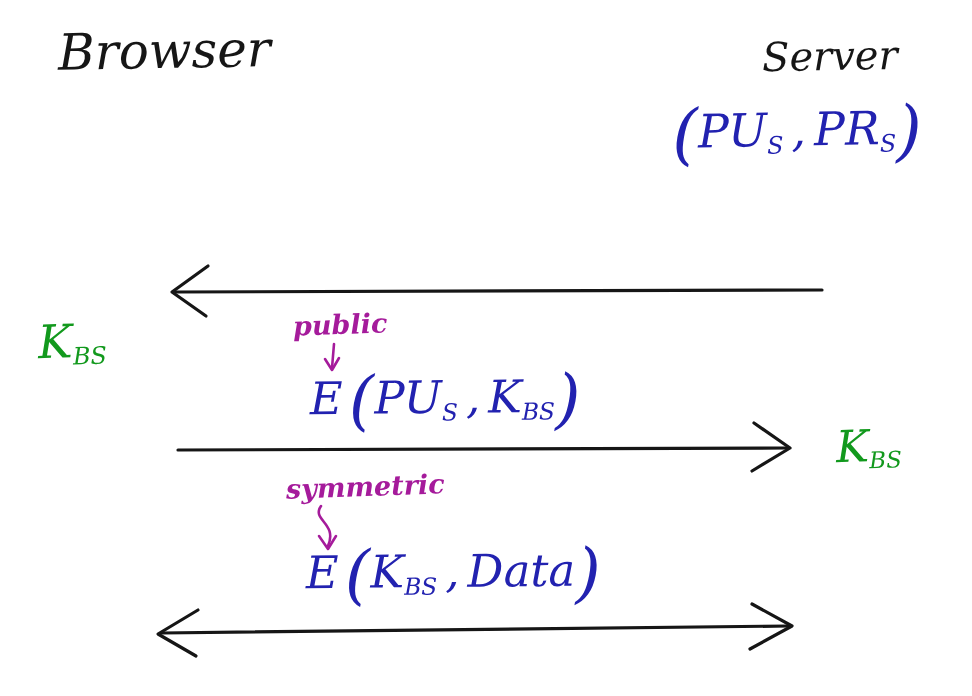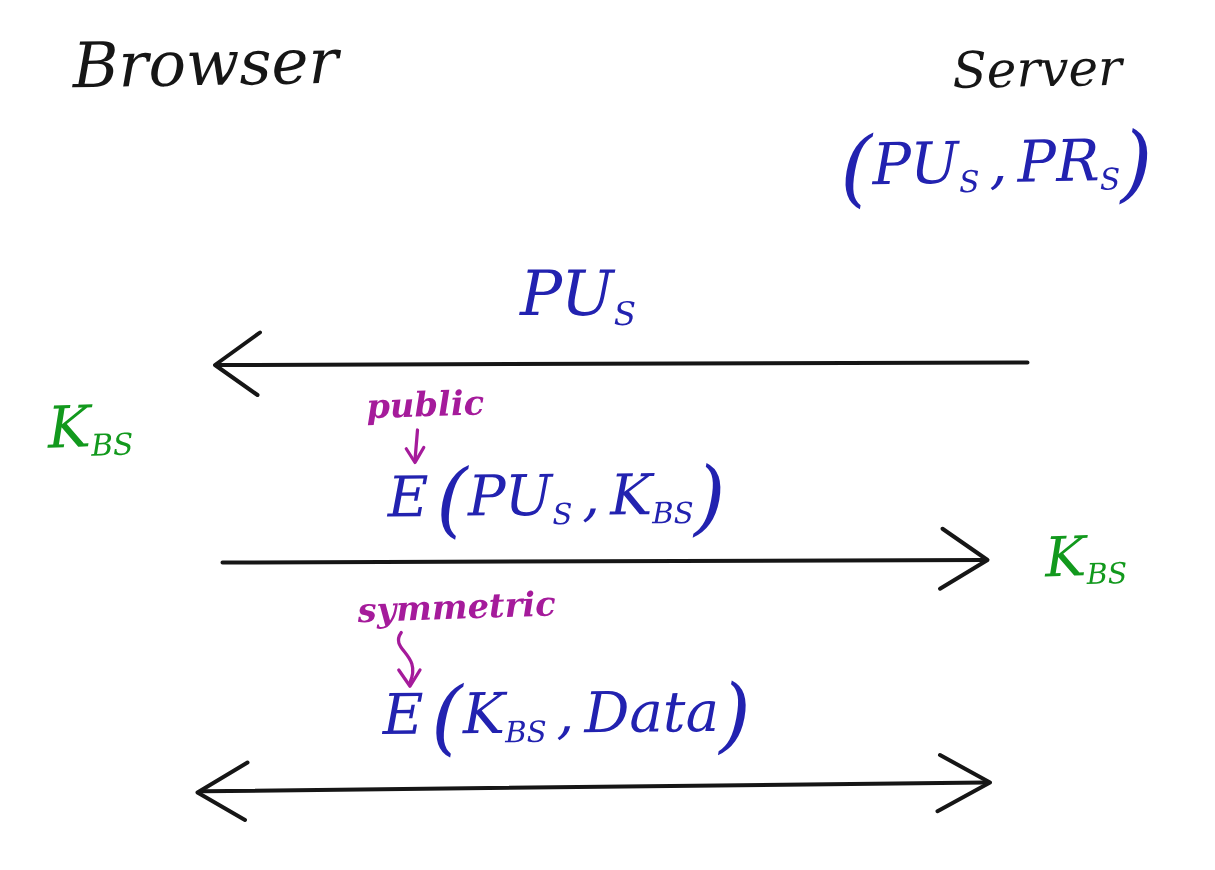--- a/index.html
+++ b/index.html
@@ -74,23 +74,20 @@
   </div>
 
   <div class="txt hand ink server-title">
     <span>Server</span>
   </div>
 
   <div class="txt hand blue server-keys">
     <span class="paren">(</span><span>PU</span><span class="sub">S</span><span class="comma">,</span><span>PR</span><span class="sub">S</span><span class="paren">)</span>
   </div>
 
-  <div class="txt hand blue msg1-label">
-    <span>PU</span><span class="sub">S</span>
-  </div>
 
   <div class="txt hand green kbs-left">
     <span>K</span><span class="sub">BS</span>
   </div>
 
   <div class="txt hand purple annotation-public">
     <span>public</span>
   </div>
 
   <div class="txt hand blue formula-2">

